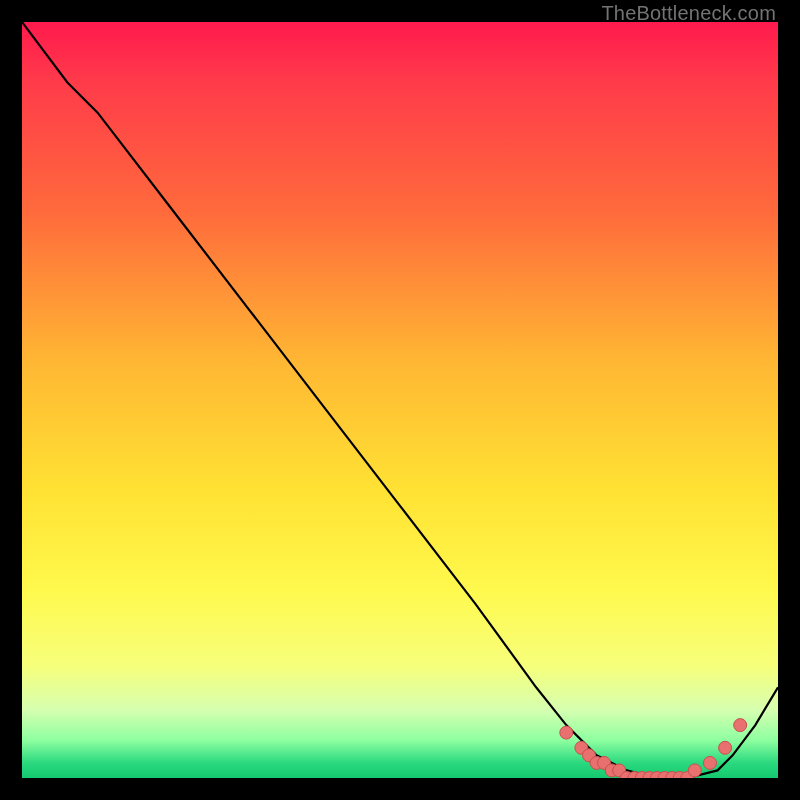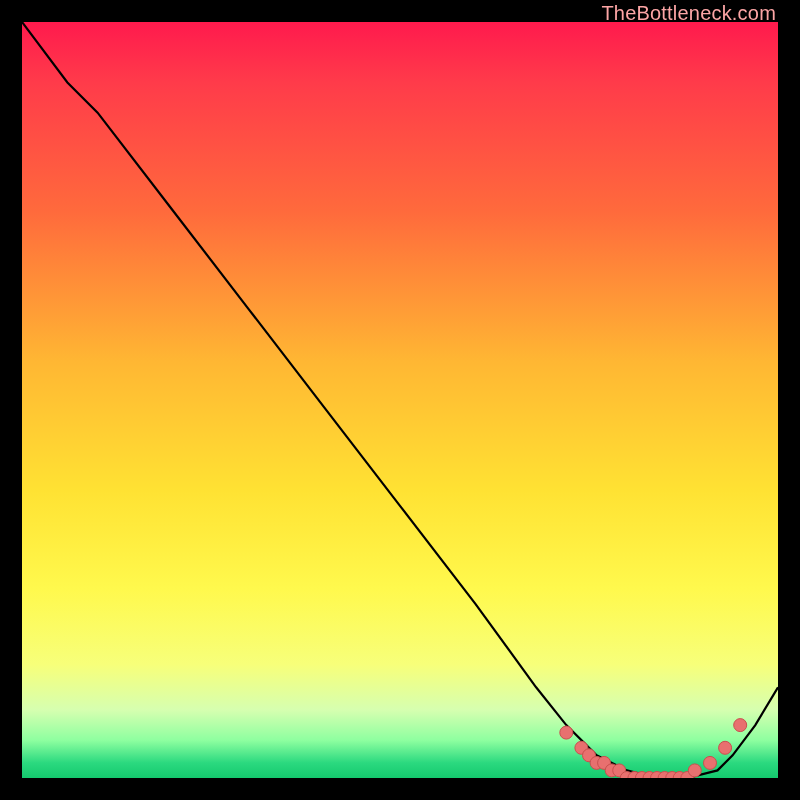--- a/index.html
+++ b/index.html
@@ -36,21 +36,21 @@
       #d6ffb0 91%,
       #8effa0 95%,
       #2bd97f 98%,
       #14c96e 100%
     );
   }
   .watermark {
     position: absolute;
     top: 2px;
     right: 24px;
-    color: #fca5a5;
+    color: #737373;
     font-size: 20px;
     letter-spacing: 0.2px;
     font-weight: 400;
   }
   svg.curve {
     position: absolute;
     left: 0;
     top: 0;
     width: 756px;
     height: 756px;

